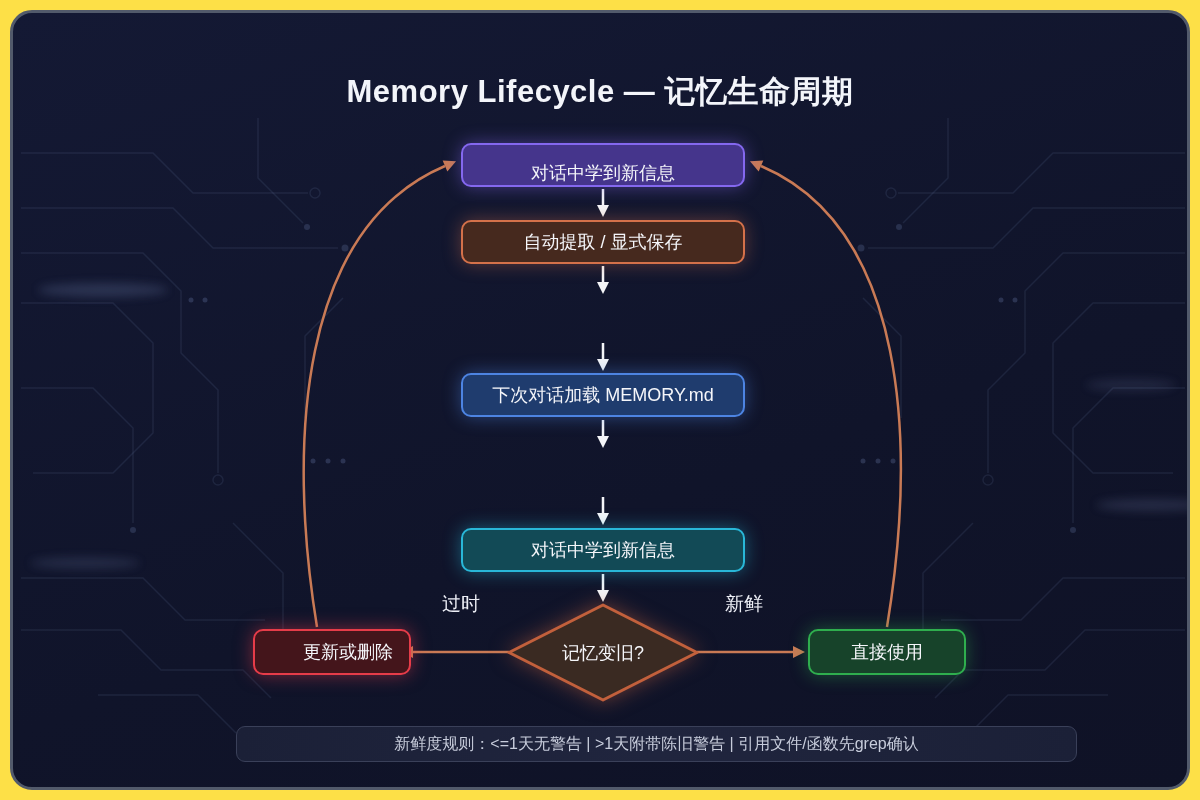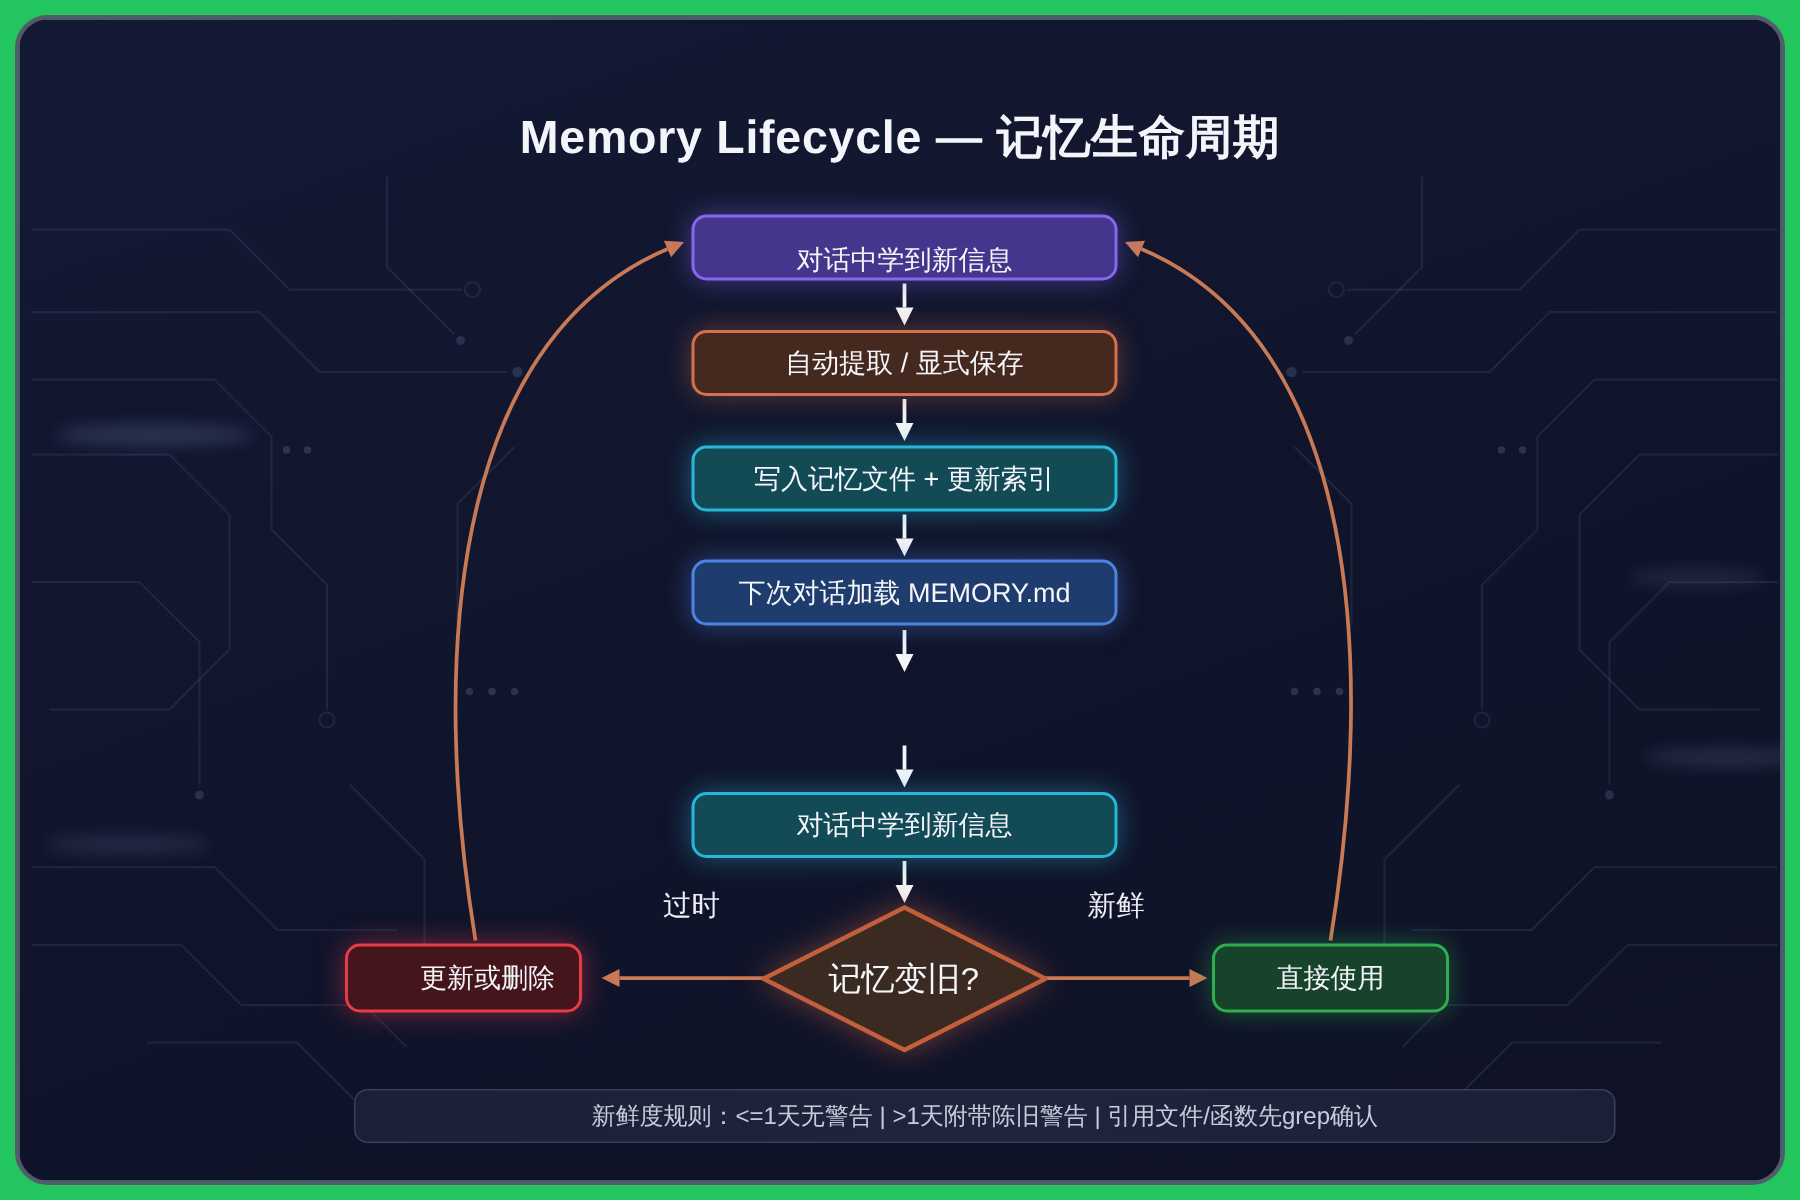--- a/index.html
+++ b/index.html
@@ -1,20 +1,20 @@
 <!DOCTYPE html>
 <html><head>
 <meta charset="utf-8">
 <style>
   html, body { margin: 0; padding: 0; background: #ffffff; }
   * { box-sizing: border-box; }
   .stage {
     position: relative;
     width: 1200px; height: 800px;
-    background: #22c55e;
+    background: #fde047;
     font-family: "Liberation Sans", "DejaVu Sans", sans-serif;
     overflow: hidden;
   }
   .card {
     position: absolute;
     left: 10px; top: 10px; width: 1180px; height: 780px;
     background: linear-gradient(160deg, #141934 0%, #10142a 60%, #0f1226 100%);
     border: 3px solid #525a6b;
     border-radius: 22px;
     overflow: hidden;
@@ -52,21 +52,21 @@
     left: 485px; top: 585px; width: 210px; height: 110px;
   }
   .diamond-wrap svg {
     position: absolute; left: 0; top: 0;
     filter: drop-shadow(0 0 10px var(--glow, transparent));
   }
   .diamond-shape { fill: var(--bg); stroke: var(--bc); stroke-width: 3; stroke-linejoin: round; }
   .diamond-label {
     position: absolute; left: 0; top: 0; width: 100%; height: 100%;
     display: flex; align-items: center; justify-content: center;
-    color: #f5f6fa; font-size: 22px; font-family: Liberation Mono, monospace;
+    color: #f5f6fa; font-size: 18px;
   }
   .branch-label {
     position: absolute; top: 578px; width: 70px;
     text-align: center;
     color: #eceef5; font-size: 19px;
   }
   .branch-label.stale { left: 413px; }
   .branch-label.fresh { left: 696px; }
   .footer-bar {
     position: absolute;
@@ -174,41 +174,38 @@
     </svg>
 
     <div class="title">Memory Lifecycle — 记忆生命周期</div>
 
     <div class="node step" style="top: 130px; align-items: flex-end; --bc: #8468ef; --bg: #45358c; --glow: rgba(132,104,239,0.45);">
       <span>对话中学到新信息</span>
     </div>
     <div class="node step" style="top: 207px; --bc: #d4714a; --bg: #46291e; --glow: rgba(212,113,74,0.40);">
       <span>自动提取 / 显式保存</span>
     </div>
-    <div class="node step" style="top: 284px; --bc: #29b7d8; --bg: #124a56; --glow: rgba(41,183,216,0.45);">
-      <span>写入记忆文件 + 更新索引</span>
-    </div>
     <div class="node step" style="top: 360px; text-align: right; --bc: #4d84e2; --bg: #1f3c6e; --glow: rgba(77,132,226,0.45);">
       <span>下次对话加载 MEMORY.md</span>
     </div>
     <div class="node step" style="top: 515px; --bc: #29b7d8; --bg: #124a56; --glow: rgba(41,183,216,0.45);">
       <span>对话中学到新信息</span>
     </div>
 
     <div class="diamond-wrap" style="--bc: #c2603c; --bg: #3a2a22; --glow: rgba(194,96,60,0.5);">
       <svg width="210" height="110" viewBox="0 0 210 110">
         <polygon class="diamond-shape" points="105,7 199,54.5 105,102 11,54.5"></polygon>
       </svg>
       <div class="diamond-label">记忆变旧?</div>
     </div>
 
     <div class="branch-label stale">过时</div>
     <div class="branch-label fresh">新鲜</div>
 
-    <div class="node side-node" style="left: 217px; padding-left: 32px; --bc: #e63c49; --bg: #44151b; --glow: rgba(230,60,73,0.5);">
+    <div class="node side-node" style="left: 240px; padding-left: 32px; --bc: #e63c49; --bg: #44151b; --glow: rgba(230,60,73,0.5);">
       <span>更新或删除</span>
     </div>
     <div class="node side-node" style="left: 795px; --bc: #2fae4e; --bg: #17432a; --glow: rgba(47,174,78,0.45);">
       <span>直接使用</span>
     </div>
 
     <div class="footer-bar">
       <span>新鲜度规则：&lt;=1天无警告 | &gt;1天附带陈旧警告 | 引用文件/函数先grep确认</span>
     </div>
 

